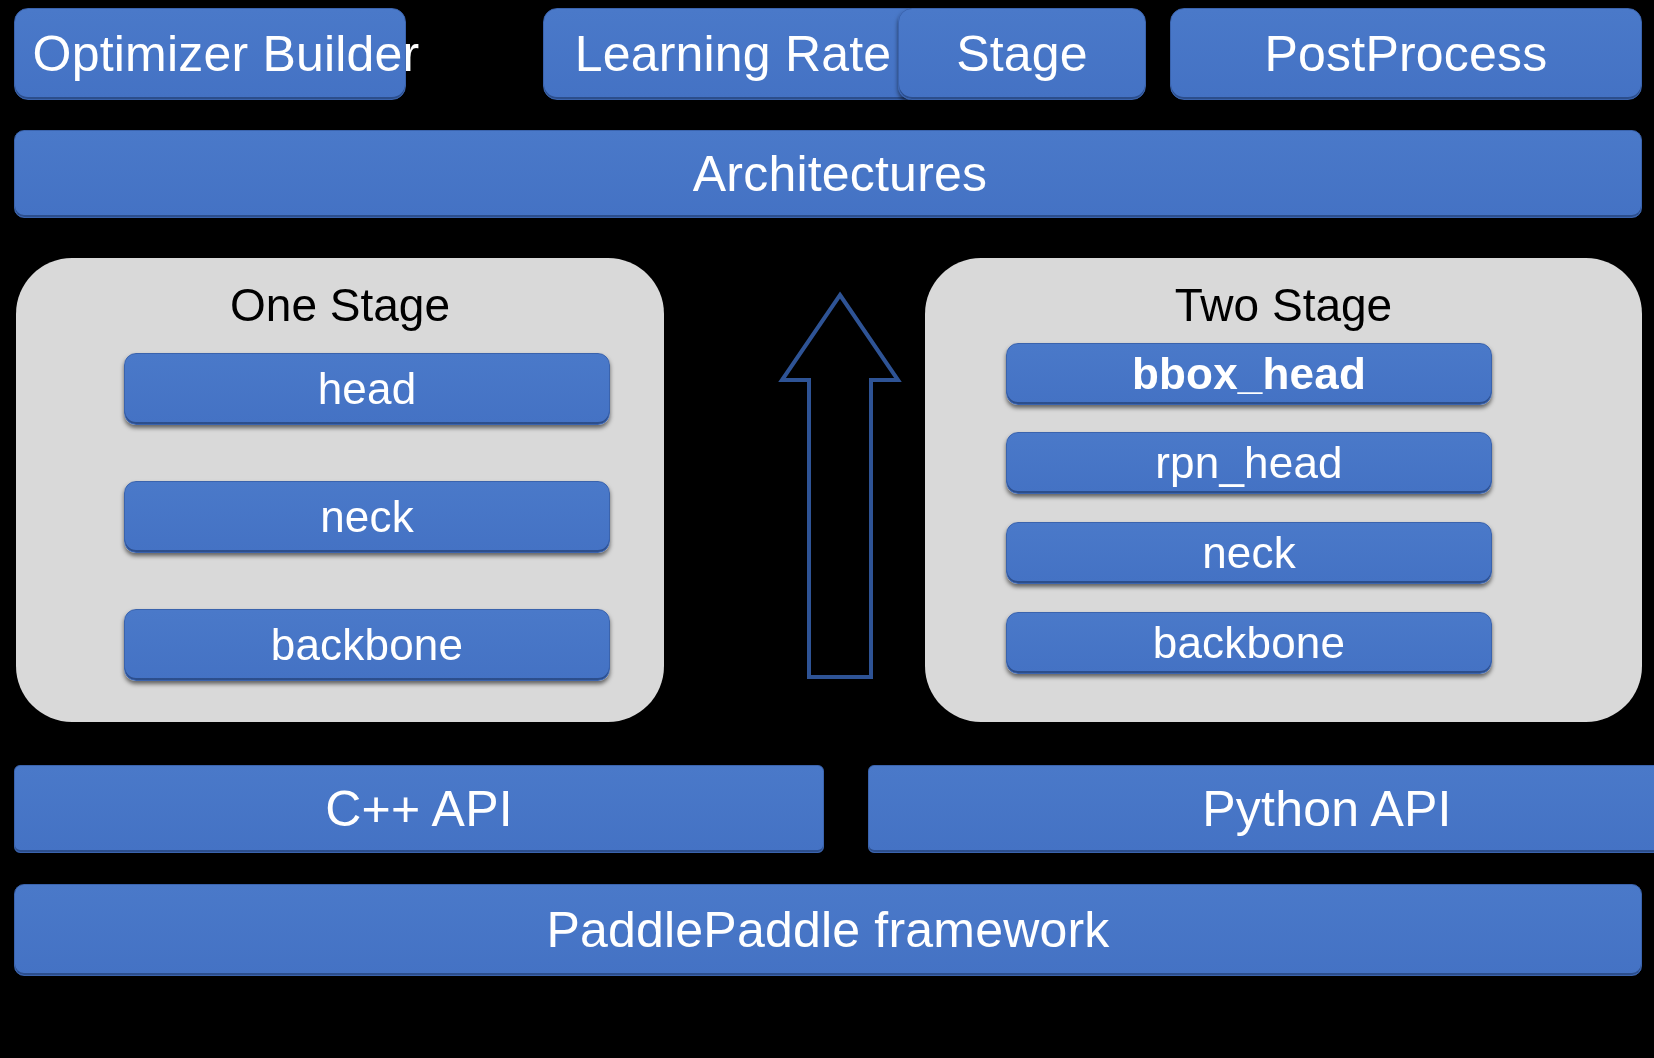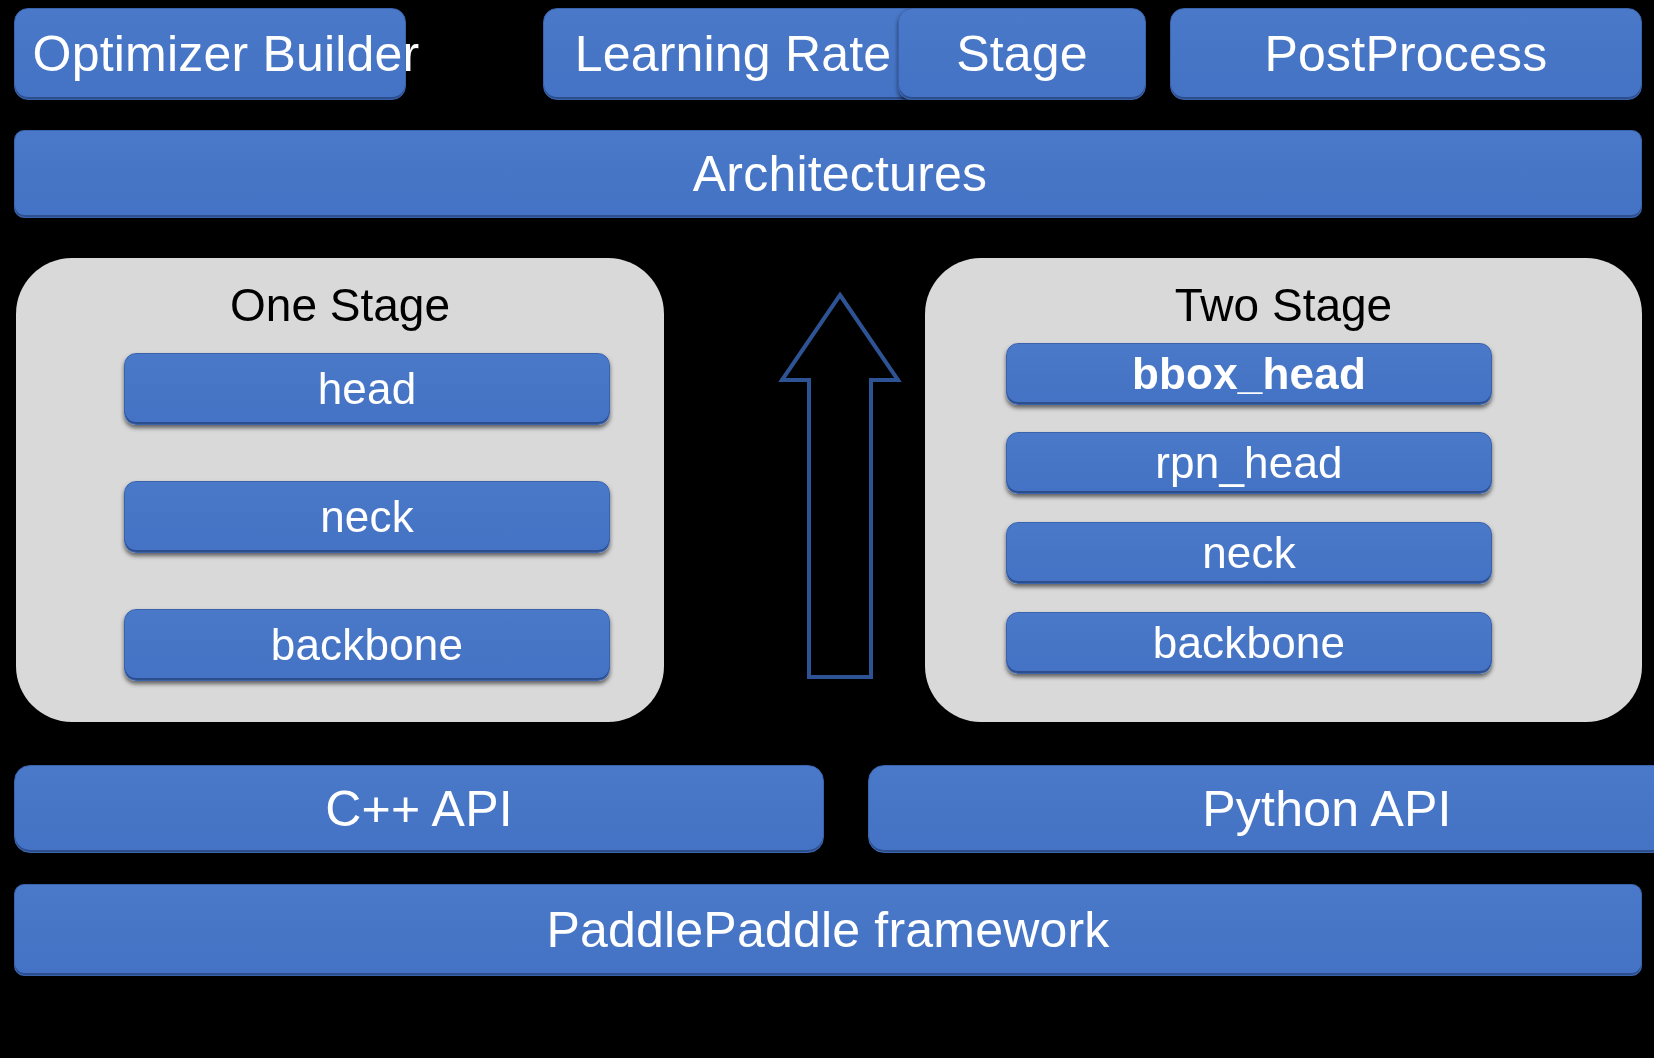--- a/index.html
+++ b/index.html
@@ -102,21 +102,21 @@
   
   #up-arrow {
     position: absolute;
     left: 770px;
     top: 285px;
     width: 140px;
     height: 400px;
   }
 
   
-  .api-blk { top: 765px; height: 88px; font-size: 50px; border-radius: 16px; }
+  .api-blk { top: 765px; height: 88px; font-size: 50px; border-radius: 6px; }
   #blk-cpp-api    { left: 14px;  width: 810px; }
   #blk-python-api { left: 868px; width: 918px; }
 
   
   #blk-framework {
     left: 14px;
     top: 884px;
     width: 1628px;
     height: 92px;
     font-size: 50px;

